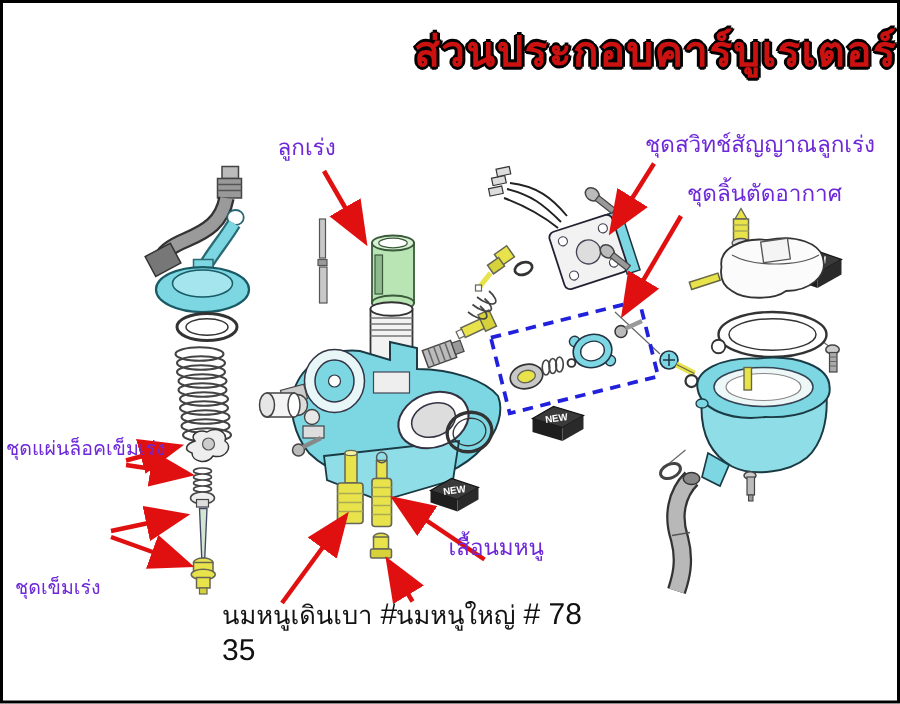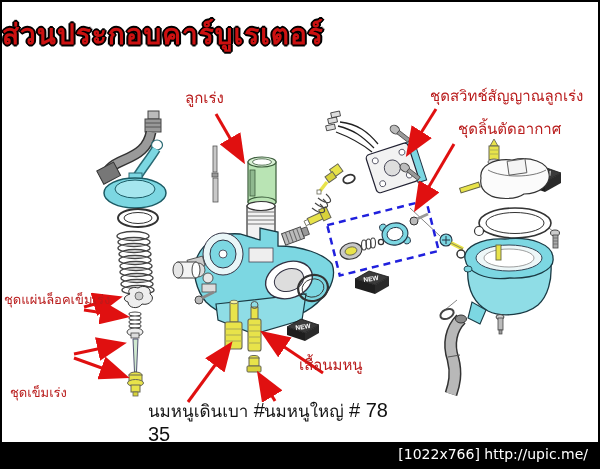--- a/index.html
+++ b/index.html
@@ -2,27 +2,27 @@
 <html><head>
 <meta charset="utf-8">
 <style>
   html,body{margin:0;padding:0;background:#888;}
   .shot{
     position:relative;width:600px;height:469px;background:#fff;
     box-sizing:border-box;border:2px solid #000;overflow:hidden;
     font-family:"DejaVu Serif",serif;
   }
   .title{
-    position:absolute;top:10px;left:0;width:100%;text-align:left;
+    position:absolute;top:10px;left:0;width:100%;text-align:right;
     font-size:28px;font-weight:bold;color:#cc1111;letter-spacing:1px;
     text-shadow:-2px 0 #000,2px 0 #000,0 -2px #000,0 2px #000,
                 -1px -1px #000,1px 1px #000,-1px 1px #000,1px -1px #000;
   }
   .diagram{position:absolute;top:0;left:0;}
-  .lbl{position:absolute;color:#b91c1c;font-size:15px;white-space:nowrap;line-height:1.15;}
+  .lbl{position:absolute;color:#6d28d9;font-size:15px;white-space:nowrap;line-height:1.15;}
   .lbl.small{font-size:13px;}
   .num{font-family:"Liberation Sans",sans-serif;font-size:20px;color:#111;}
   .jetlbl{position:absolute;color:#141414;font-size:17px;line-height:1.2;}
   .bottombar{
     position:absolute;left:0;right:0;bottom:0;height:25px;background:#000;
     color:#fff;font-family:"DejaVu Sans",sans-serif;font-size:14px;
     line-height:25px;text-align:right;padding-right:10px;box-sizing:border-box;
   }
 </style>
 </head>
@@ -334,16 +334,13 @@
   <div class="jetlbl" style="left:146px;top:396px;">
     <span>นมหนูเดินเบา</span>
     <span class="num">#</span><br>
     <span class="num">35</span>
   </div>
   <div class="jetlbl" style="left:262px;top:396px;">
     <span>นมหนูใหญ่</span>
     <span class="num"># 78</span>
   </div>
 
-  <div class="bottombar">
-    <span>[1022x766] http://upic.me/</span>
-  </div>
 </div>
 
 </body></html>

